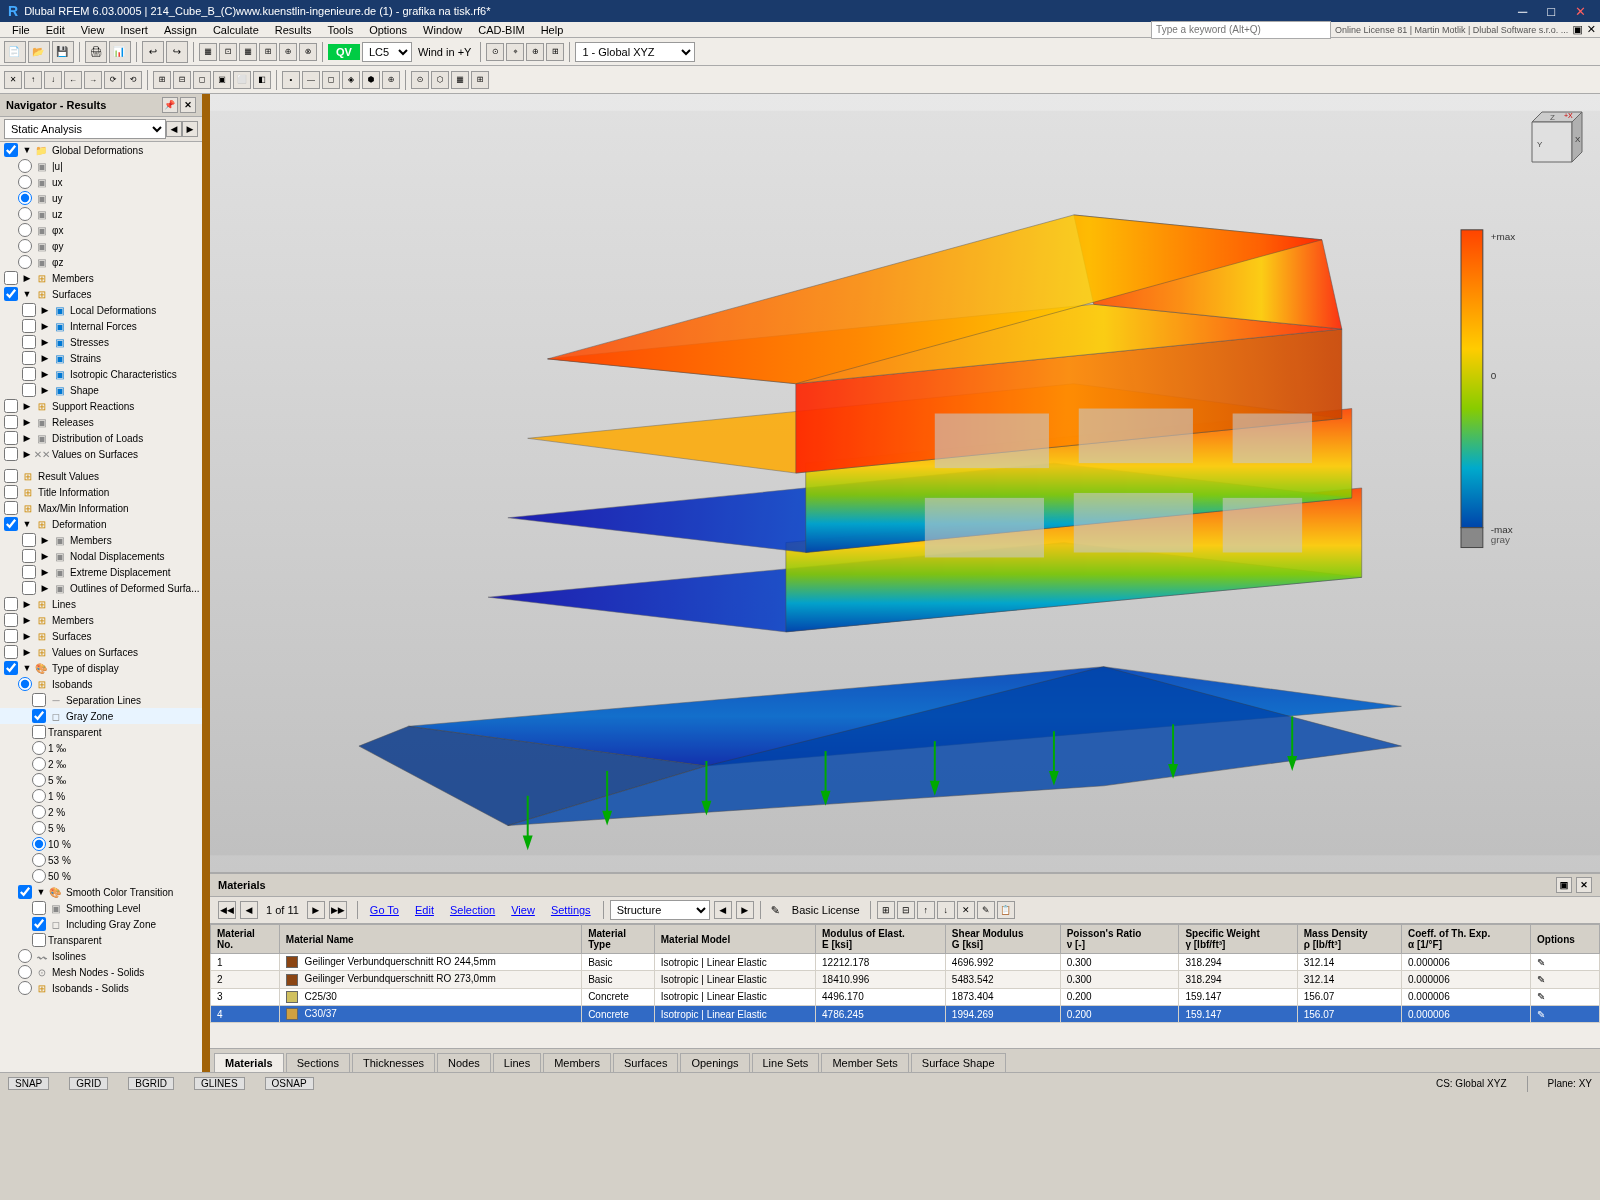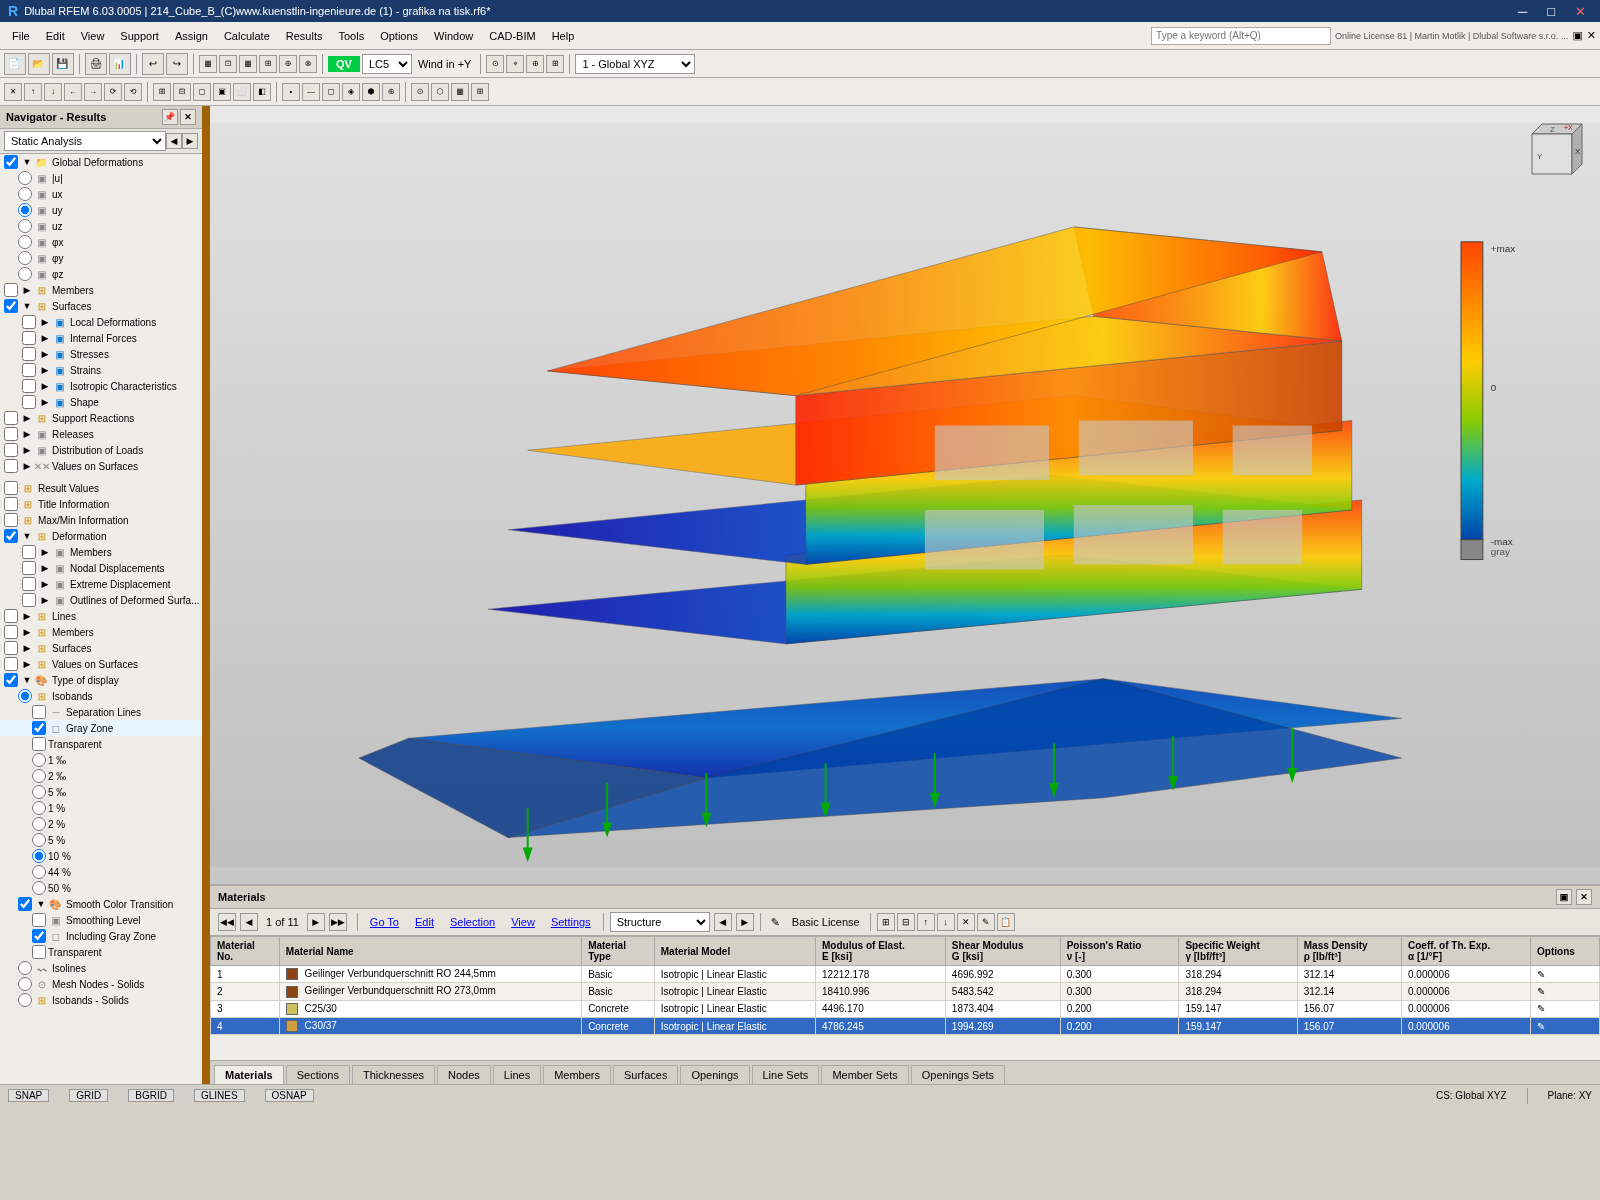--- a/index.html
+++ b/index.html
@@ -5,21 +5,21 @@
     * { box-sizing: border-box; margin: 0; padding: 0; }
     body { font-family: 'Segoe UI', Tahoma, Geneva, Verdana, sans-serif; font-size: 11px; background: #d4d0c8; color: #000; overflow: hidden; width: 1600px; height: 1200px; }
     
     
     #title-bar { background: #1a3a6b; color: #fff; height: 22px; display: flex; align-items: center; justify-content: space-between; padding: 0 8px; font-size: 11px; }
     #title-bar-left { display: flex; align-items: center; gap: 6px; }
     #title-bar-right { display: flex; gap: 8px; }
     #title-bar-right span { cursor: pointer; font-size: 13px; }
     
     
-    #menu-bar { background: #f0ede8; height: 28px; display: flex; align-items: center; padding: 0 4px; border-bottom: 1px solid #aaa; }
+    #menu-bar { background: #f0ede8; height: 16px; display: flex; align-items: center; padding: 0 4px; border-bottom: 1px solid #aaa; }
     .menu-item { padding: 2px 8px; cursor: pointer; font-size: 11px; }
     
     
     .toolbar { background: #f0ede8; height: 26px; display: flex; align-items: center; padding: 1px 4px; border-bottom: 1px solid #aaa; gap: 2px; flex-wrap: nowrap; overflow: hidden; }
     .toolbar-btn { width: 22px; height: 22px; background: #e8e4de; border: 1px solid #999; display: flex; align-items: center; justify-content: center; cursor: pointer; font-size: 10px; }
     
     
     #main-layout { display: flex; height: calc(1200px - 110px); }
     
     
@@ -97,21 +97,21 @@
     <span style="cursor:pointer; padding: 0 6px;">─</span>
     <span style="cursor:pointer; padding: 0 6px;">□</span>
     <span style="cursor:pointer; padding: 0 6px; color:#ff6060;">✕</span>
   </div>
 </div>
 
 <div id="menu-bar">
   <div class="menu-item">File</div>
   <div class="menu-item">Edit</div>
   <div class="menu-item">View</div>
-  <div class="menu-item">Support</div>
+  <div class="menu-item">Insert</div>
   <div class="menu-item">Assign</div>
   <div class="menu-item">Calculate</div>
   <div class="menu-item">Results</div>
   <div class="menu-item">Tools</div>
   <div class="menu-item">Options</div>
   <div class="menu-item">Window</div>
   <div class="menu-item">CAD-BIM</div>
   <div class="menu-item">Help</div>
   <div style="flex:1;"></div>
   <div style="display:flex; align-items:center; gap:4px;">
@@ -499,21 +499,21 @@
         <span class="tree-label">5 %</span>
       </div>
       <div class="tree-item">
         <span class="tree-indent" style="width:32px;"></span>
         <input type="radio" name="pct" class="tree-radio" checked="" style="">
         <span class="tree-label">10 %</span>
       </div>
       <div class="tree-item">
         <span class="tree-indent" style="width:32px;"></span>
         <input type="radio" name="pct" class="tree-radio" style="">
-        <span class="tree-label">44 %</span>
+        <span class="tree-label">53 %</span>
       </div>
       <div class="tree-item">
         <span class="tree-indent" style="width:32px;"></span>
         <input type="radio" name="pct" class="tree-radio" style="">
         <span class="tree-label">50 %</span>
       </div>
 
       <div class="tree-item">
         <span class="tree-indent" style="width:18px;"></span>
         <input type="checkbox" class="tree-checkbox" checked="" style="">
@@ -821,21 +821,21 @@
         <div class="tab active">Materials</div>
         <div class="tab">Sections</div>
         <div class="tab">Thicknesses</div>
         <div class="tab">Nodes</div>
         <div class="tab">Lines</div>
         <div class="tab">Members</div>
         <div class="tab">Surfaces</div>
         <div class="tab">Openings</div>
         <div class="tab">Line Sets</div>
         <div class="tab">Member Sets</div>
-        <div class="tab">Openings Sets</div>
+        <div class="tab">Surface Shape</div>
       </div>
     </div>
   </div>
 </div>
 
 <div id="status-bar">
   <span style="cursor:pointer; padding: 0 6px; border:1px solid #999; background:#e0e0e0;">SNAP</span>
   <span style="cursor:pointer; padding: 0 6px; border:1px solid #999; background:#e0e0e0;">GRID</span>
   <span style="cursor:pointer; padding: 0 6px; border:1px solid #999; background:#e0e0e0;">BGRID</span>
   <span style="cursor:pointer; padding: 0 6px; border:1px solid #999; background:#e0e0e0;">GLINES</span>

